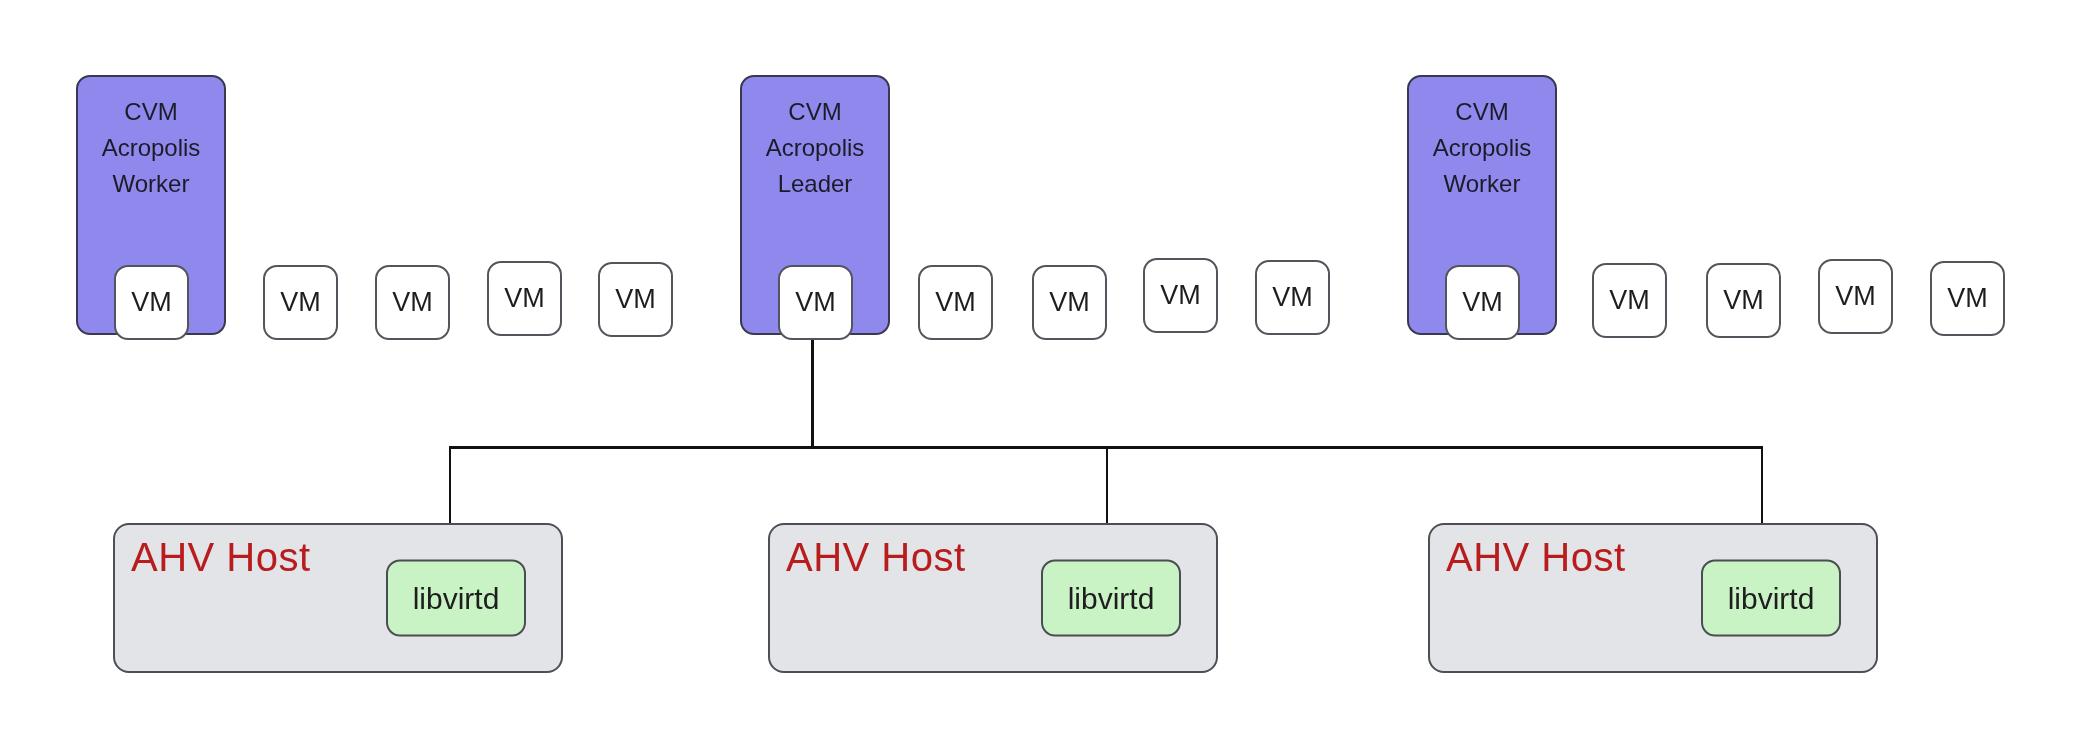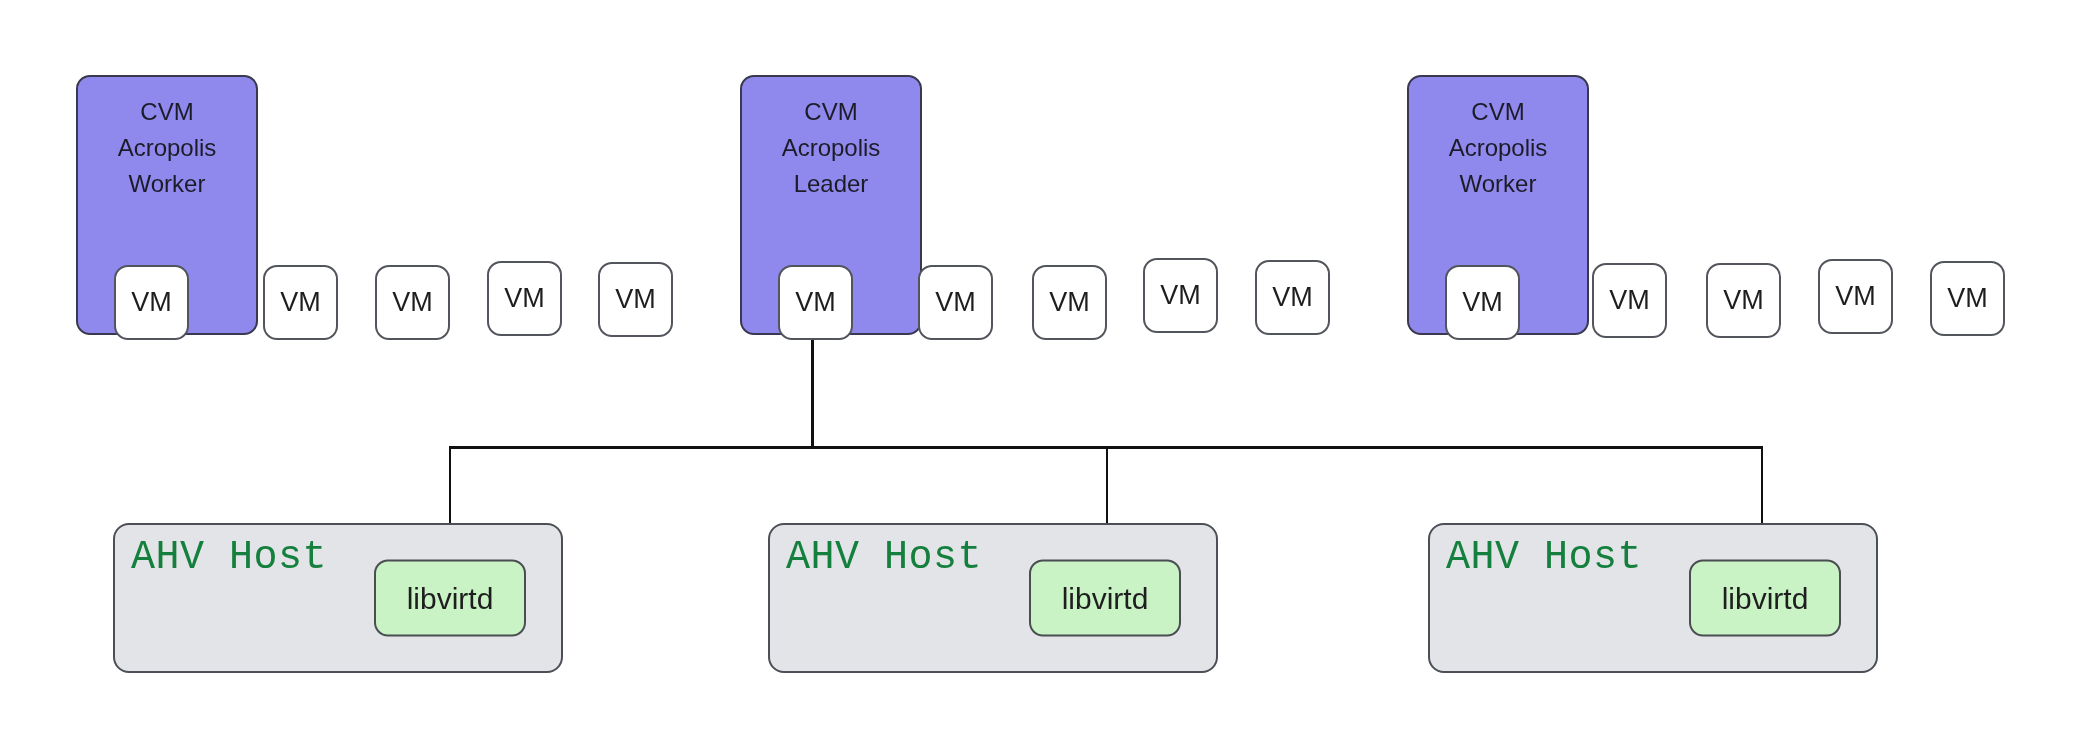--- a/index.html
+++ b/index.html
@@ -20,21 +20,21 @@
     position:relative;
     width:2081px;height:748px;
     background:var(--bg);
     overflow:hidden;
     font-family:"Liberation Sans", sans-serif;
     color:var(--text);
   }
   
   .cvm{
     position:absolute;
-    width:182px;height:260px;
+    width:150px;height:260px;
     top:75px;
     background:var(--cvm-fill);
     border:2px solid var(--cvm-border);
     border-radius:14px;
     box-sizing:border-box;
   }
   .cvm-title{
     margin-top:17px;
     text-align:center;
     font-size:24px;
@@ -63,29 +63,28 @@
     top:523px;
     background:var(--host-fill);
     border:2px solid var(--host-border);
     border-radius:16px;
     box-sizing:border-box;
   }
   .host-label{
     position:absolute;
     left:16px;top:10px;
     font-size:40px;
-    color:#15803d;
+    color:#b91c1c;
     letter-spacing:0.5px;
-    font-family:Liberation Mono, monospace;
   }
   .libvirtd{
     position:absolute;
     right:35px;top:50%;
     transform:translateY(-50%);
-    width:152px;height:77px;
+    width:140px;height:77px;
     background:var(--libvirtd-fill);
     border:2px solid var(--libvirtd-border);
     border-radius:14px;
     box-sizing:border-box;
     display:flex;align-items:center;justify-content:center;
     font-size:30px;
     color:#1E1E1E;
   }
   
   .line{position:absolute;background:var(--connector);}

